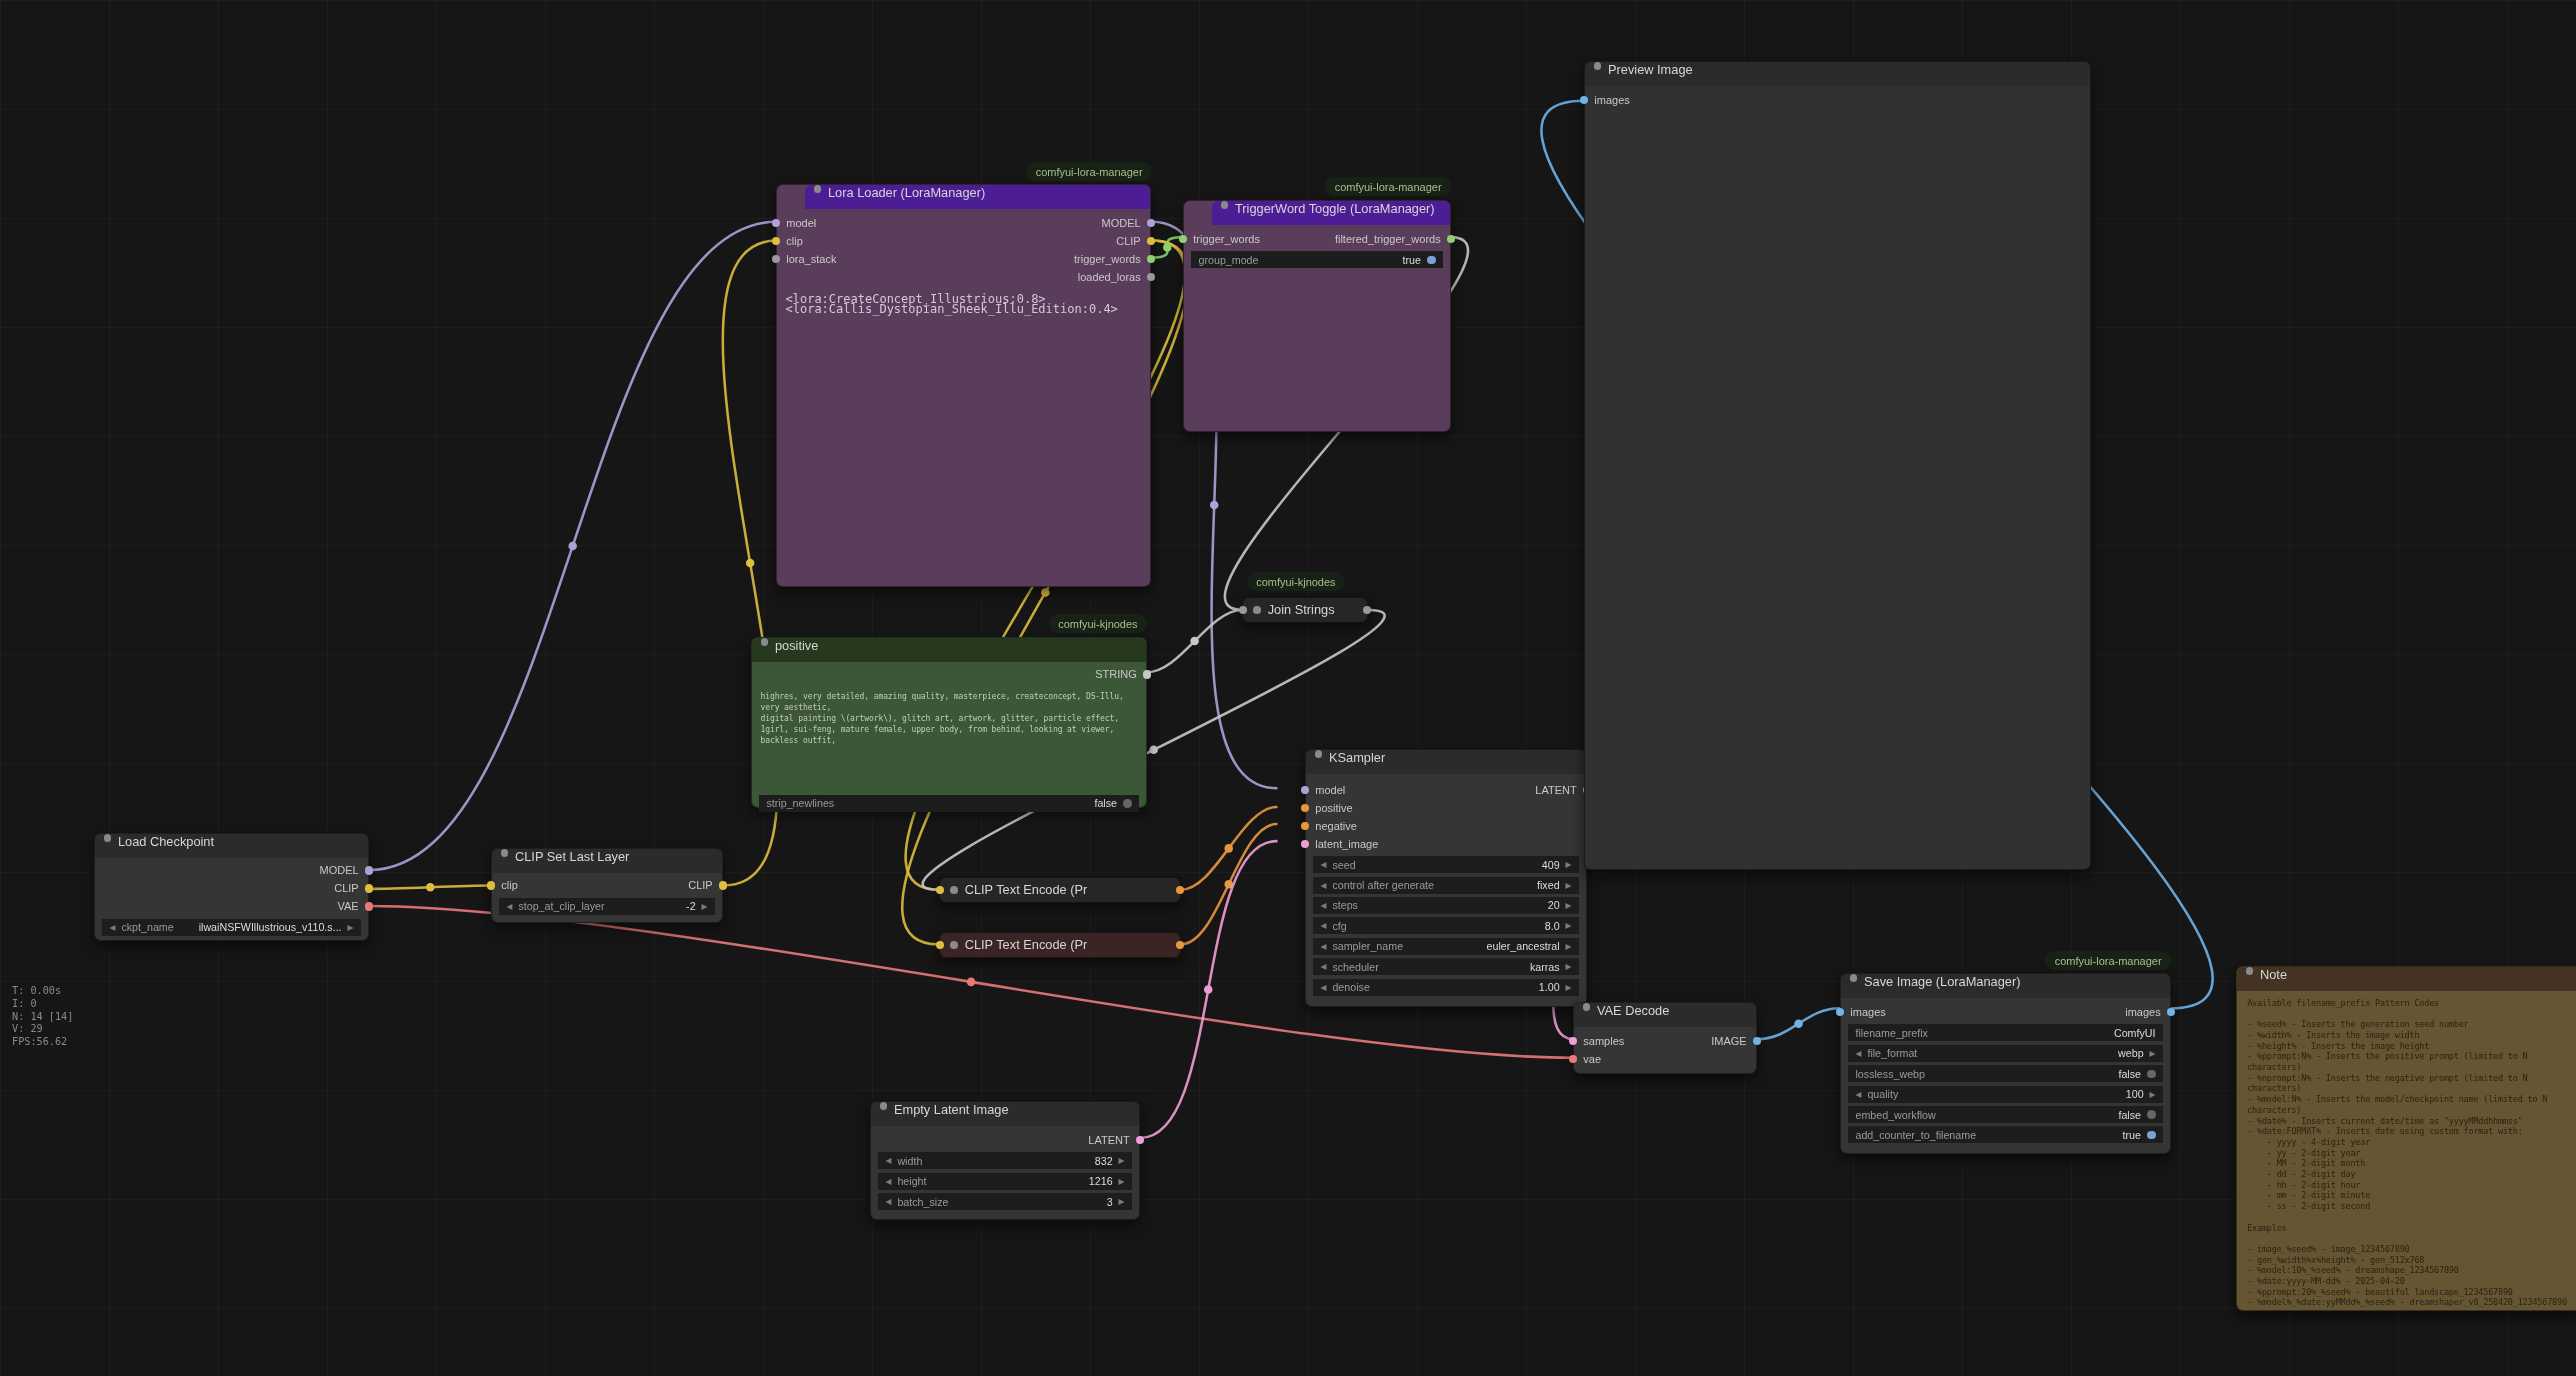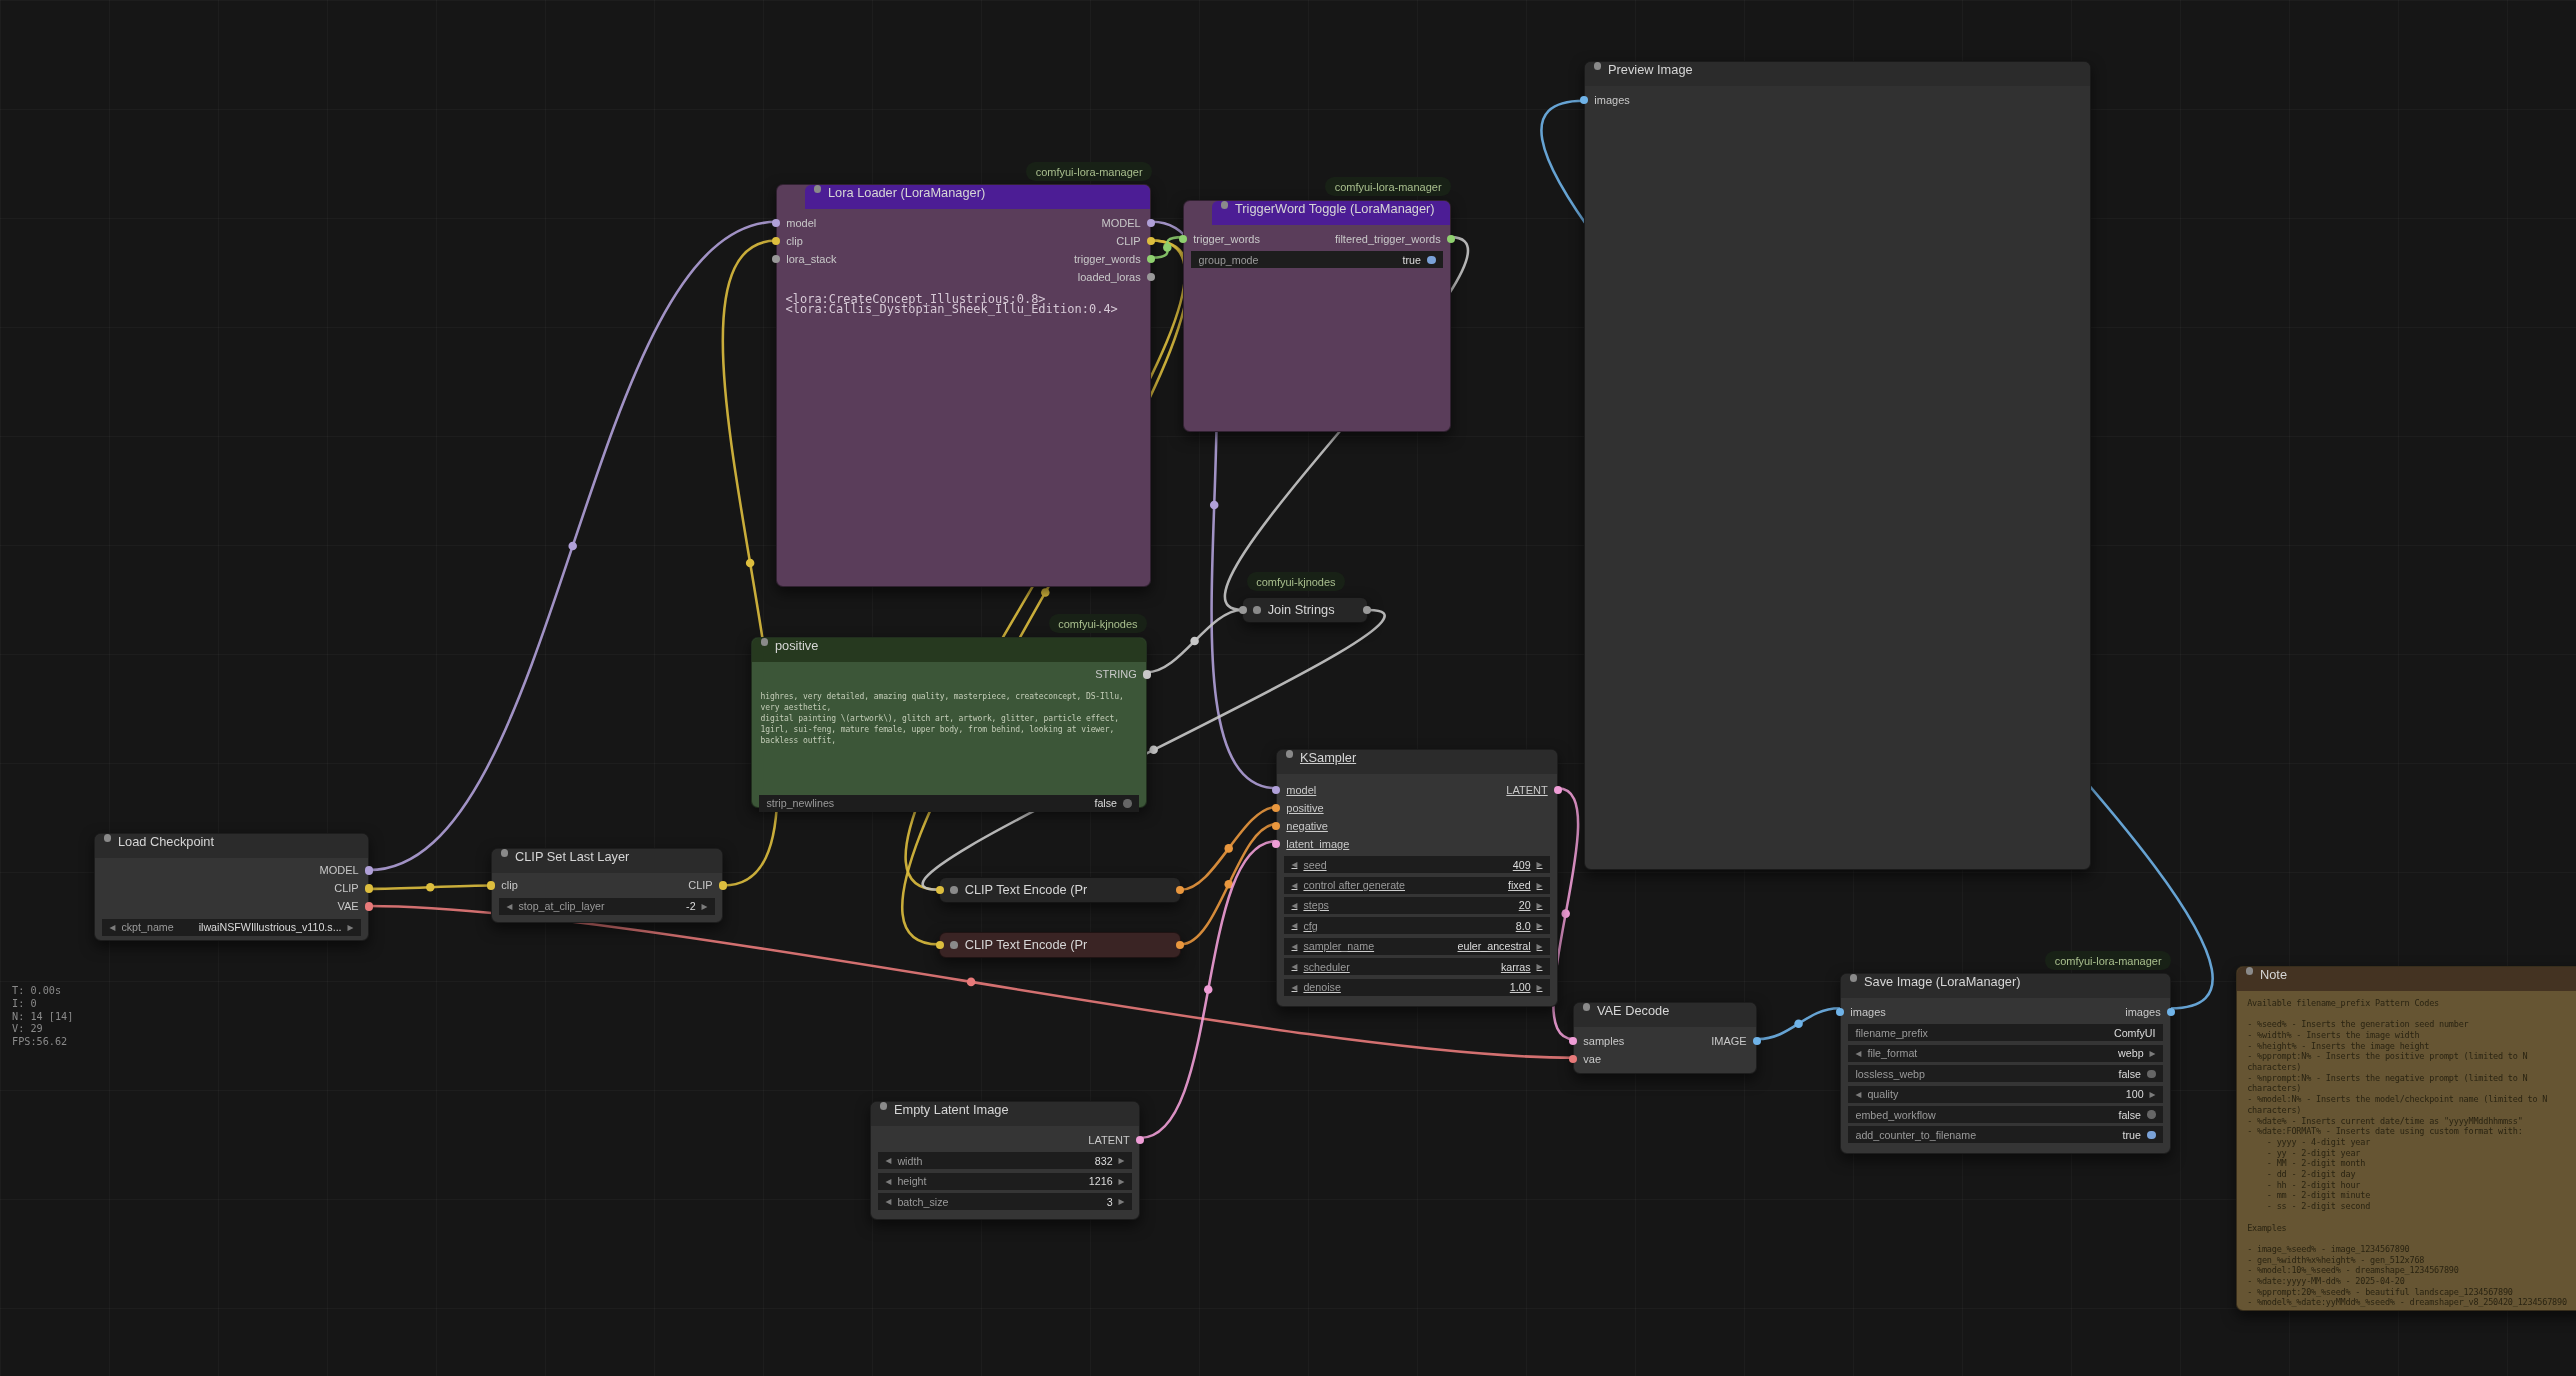--- a/index.html
+++ b/index.html
@@ -276,21 +276,21 @@
     <span class="cdot cdot-r" style="background: rgb(233, 151, 62);"></span>
   </div>
 
   <div class="node collapsed maroon" style="left:939px;top:932px;width:242px;">
     <span class="cdot cdot-l" style="background: rgb(221, 190, 62);"></span>
     <span class="hdot"></span>
     <span class="ctitle">CLIP Text Encode (Pr</span>
     <span class="cdot cdot-r" style="background: rgb(233, 151, 62);"></span>
   </div>
 
-  <div class="node" style="left:1276px;top:749px;width:282px;height:258px;text-decoration:underline;">
+  <div class="node" style="left:1305px;top:749px;width:282px;height:258px;">
     <div class="nheader">
       <span class="hdot"></span>
       <span class="htitle">KSampler</span>
     </div>
     <div class="nbody" style="padding-top:6.8px;">
       <div class="prow">
         <span class="pin">
           <span class="pdot" style="background: rgb(176, 160, 216);"></span>
           <span class="plabel">model</span>
         </span>

